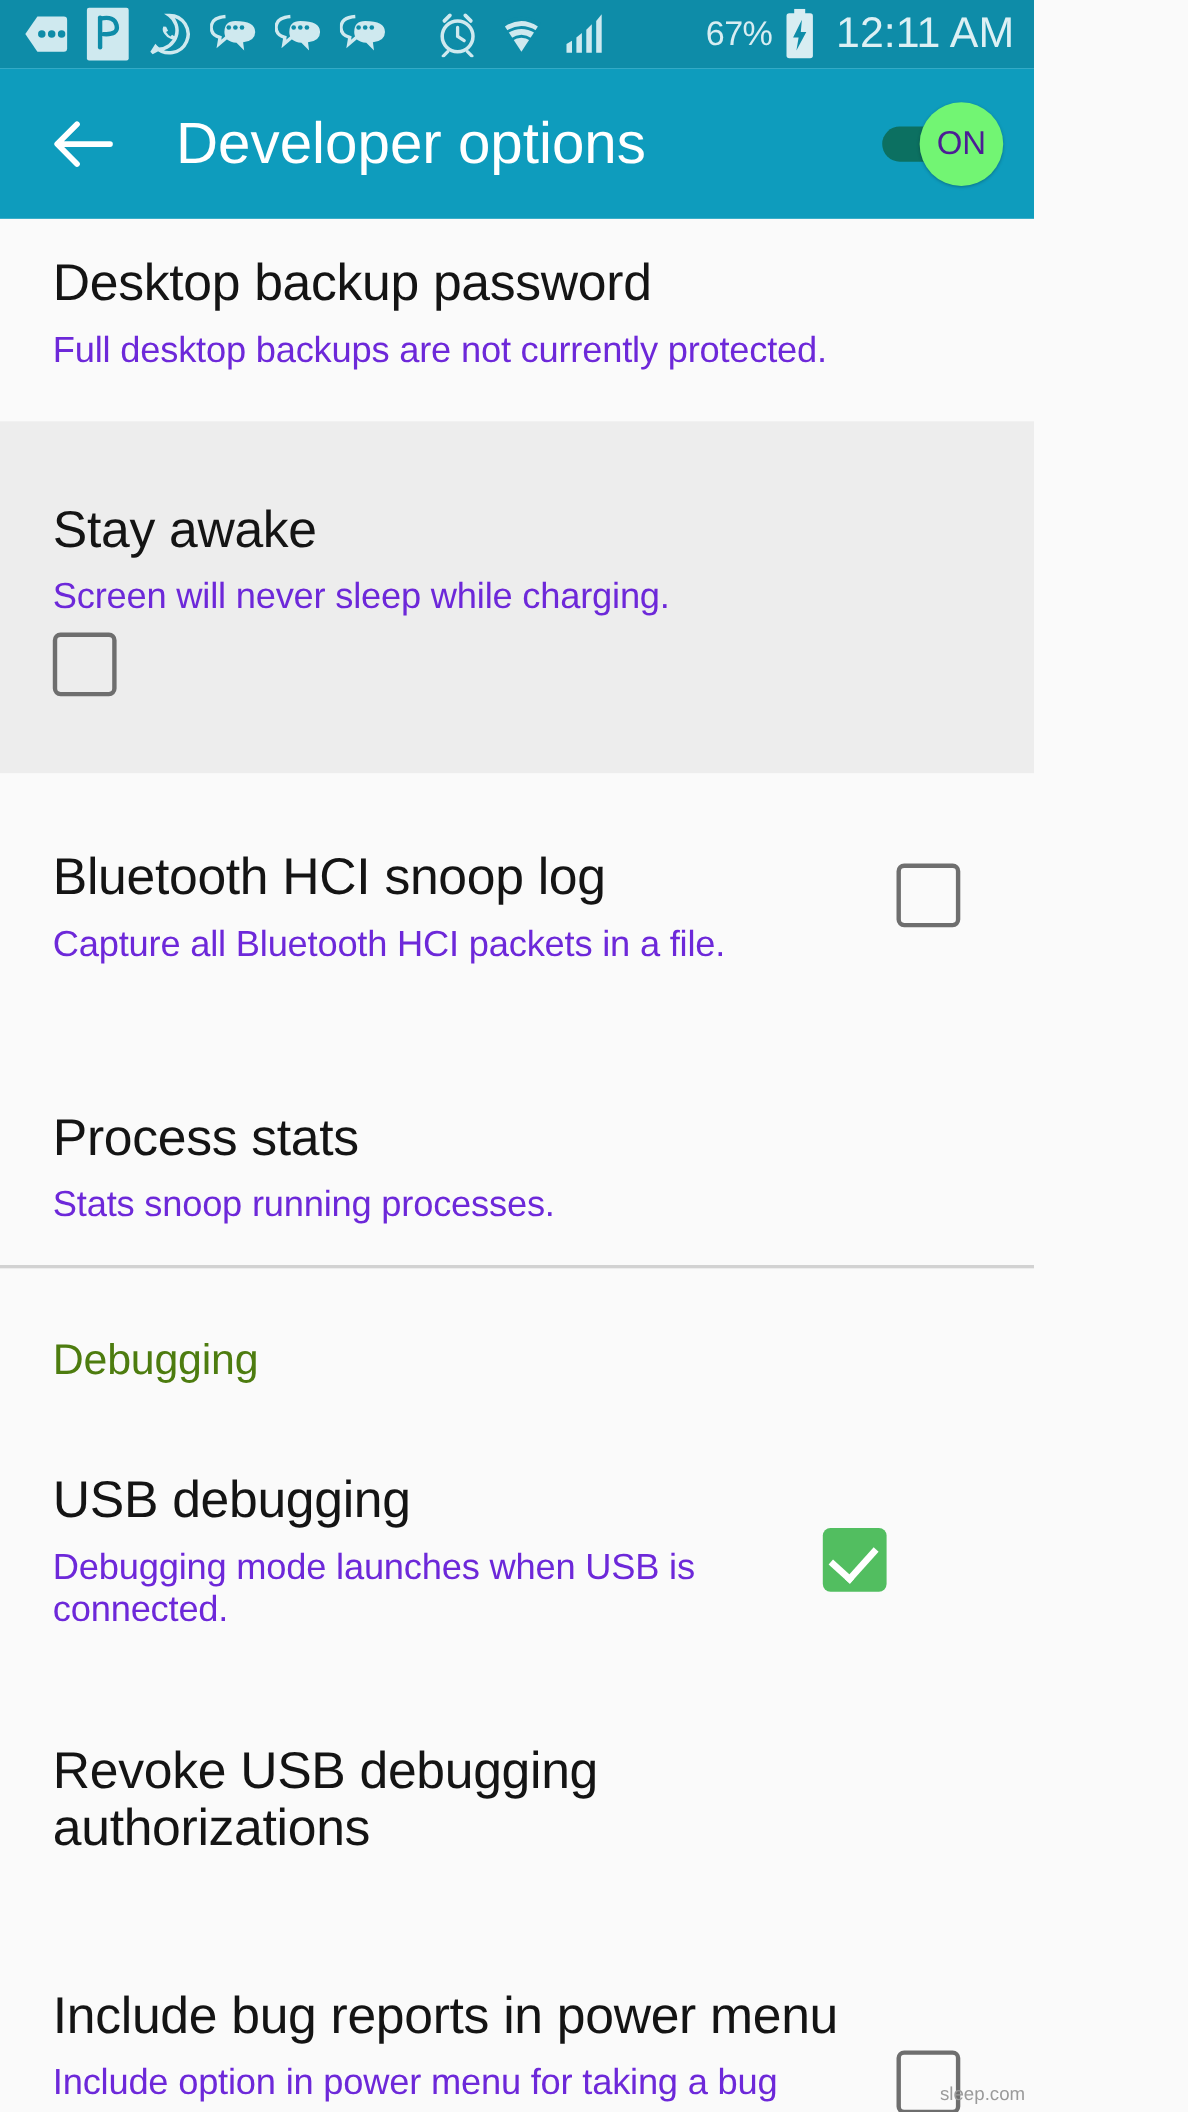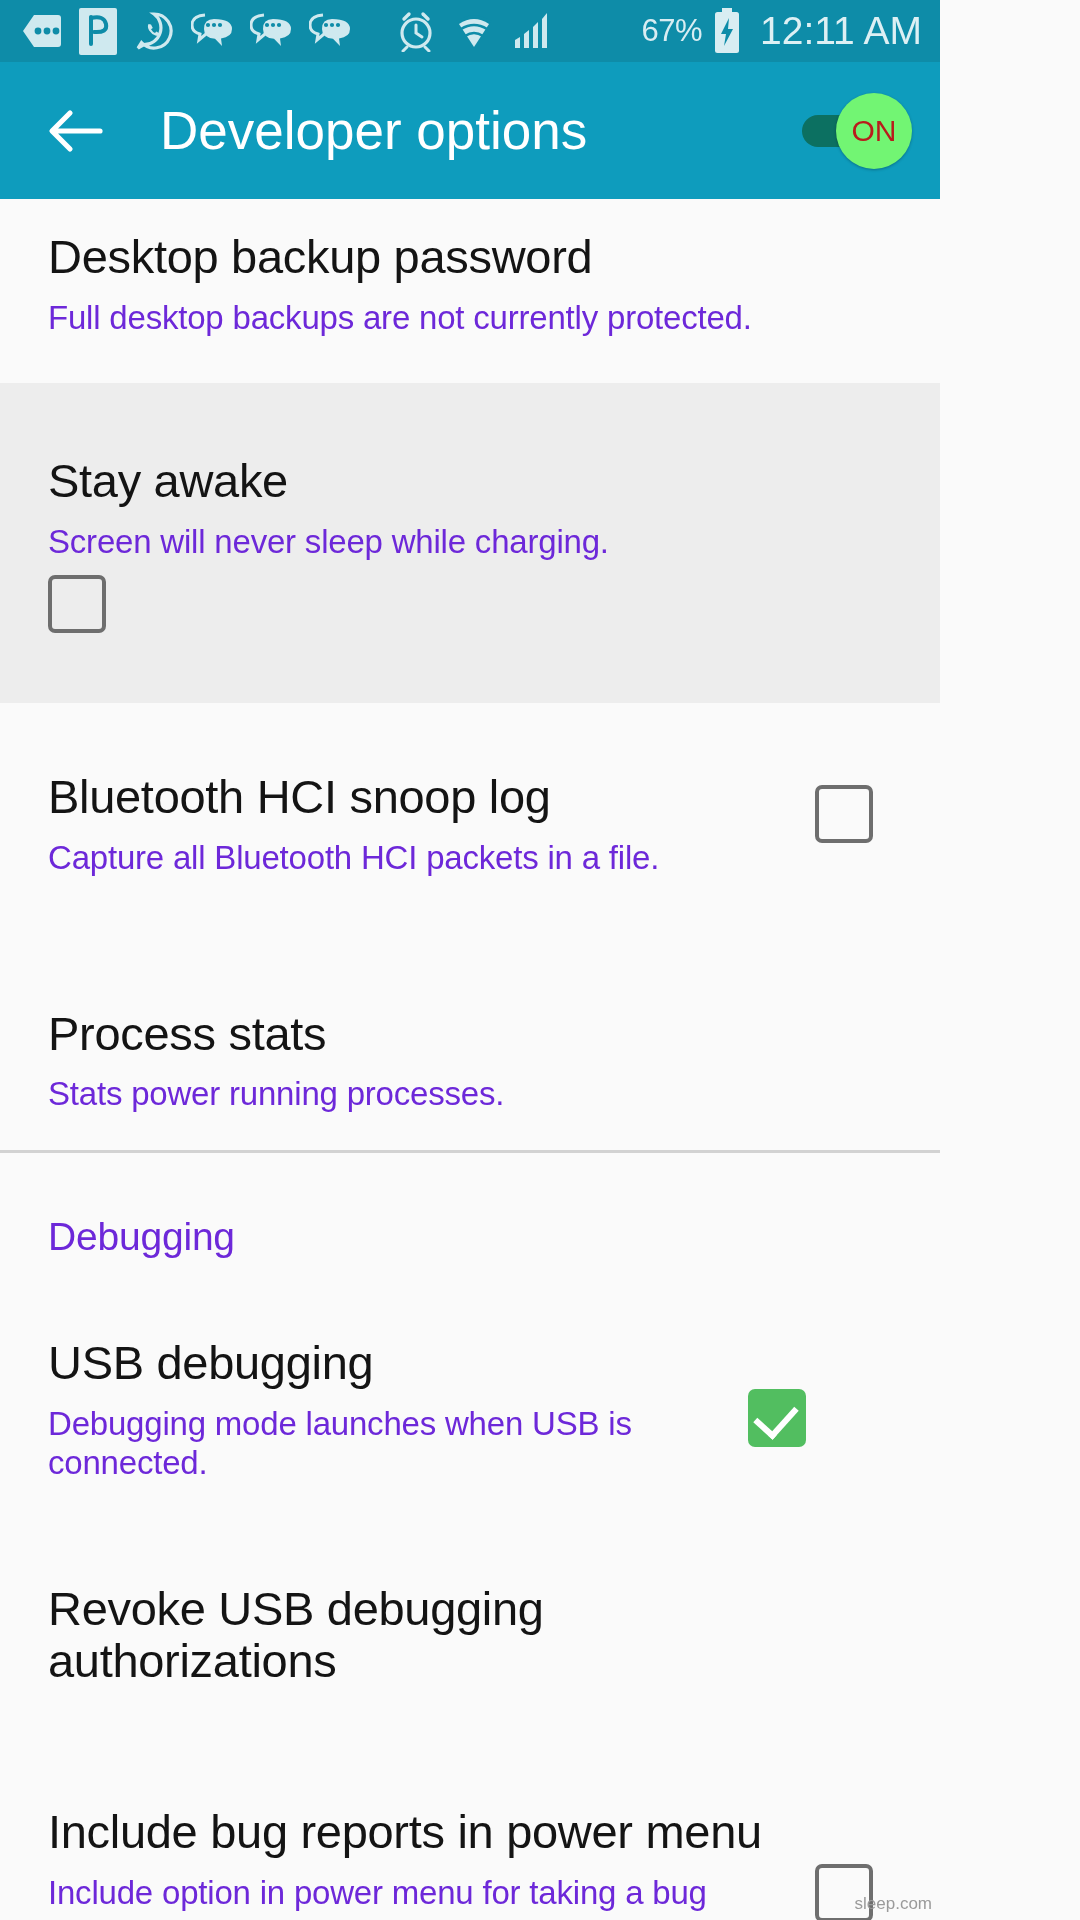--- a/index.html
+++ b/index.html
@@ -58,21 +58,21 @@
   }
   .switch-thumb {
     position:absolute; right:0; top:50%;
     transform:translateY(-50%);
     width:76px; height:76px; border-radius:50%;
     background:#72f573;
     box-shadow:0 1px 3px rgba(0,0,0,0.28);
     display:flex; align-items:center; justify-content:center;
   }
   .switch-thumb span {
-    color:#b91c1c; font-size:30px; font-weight:400; letter-spacing:0px;
+    color:#4c1d95; font-size:30px; font-weight:400; letter-spacing:0px;
   }
 
   
   .list { position:relative; }
   .row {
     position:relative; background:#fafafa;
     padding:0 0 0 48px;
     display:flex; align-items:flex-start;
   }
   .row.highlight { background:#ededed;flex-direction:column; }
@@ -105,21 +105,21 @@
     width:20px; height:33px;
     border:6px solid #ffffff;
     border-top:none; border-left:none;
     transform:rotate(42deg);
   }
 
   .divider { height:3px; background:#d2d2d2; width:100%; }
 
   .section-header {
     padding:62px 0 0 48px;
-    font-size:39px; color:#6d28d9; font-weight:400;
+    font-size:39px; color:#4d7c0f; font-weight:400;
     letter-spacing:-0.2px;
   }
 
   .watermark {
     position:absolute; right:8px; bottom:6px;
     font-size:17px; color:#9a9a9a;
     font-family:"Liberation Sans", sans-serif;
     letter-spacing:0px;
   }
 </style>
@@ -269,21 +269,21 @@
         <div class="row-sub">Capture all Bluetooth HCI packets in a file.</div>
       </div>
       <div class="row-ctrl" style="padding-top:14px;">
         <span class="cb"></span>
       </div>
     </div>
 
     <div class="row" style="padding-top:72px; padding-bottom:36px;">
       <div class="row-text">
         <div class="row-title">Process stats</div>
-        <div class="row-sub">Stats power running processes.</div>
+        <div class="row-sub">Stats snoop running processes.</div>
       </div>
       <div class="row-ctrl"></div>
     </div>
 
     <div class="divider"></div>
 
     <div class="section-header">Debugging</div>
 
     <div class="row" style="padding-top:78px; padding-bottom:40px;">
       <div class="row-text" style="max-width:700px;">

